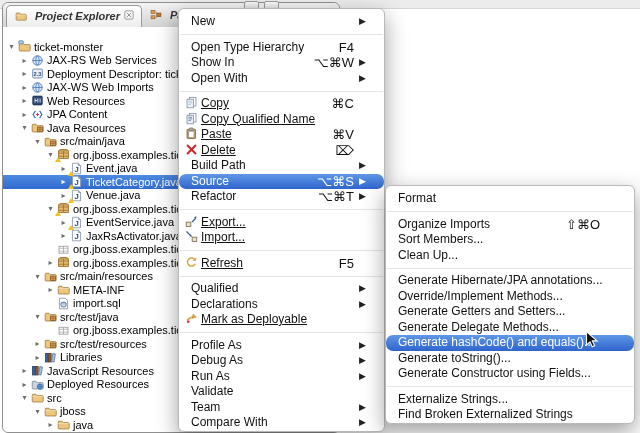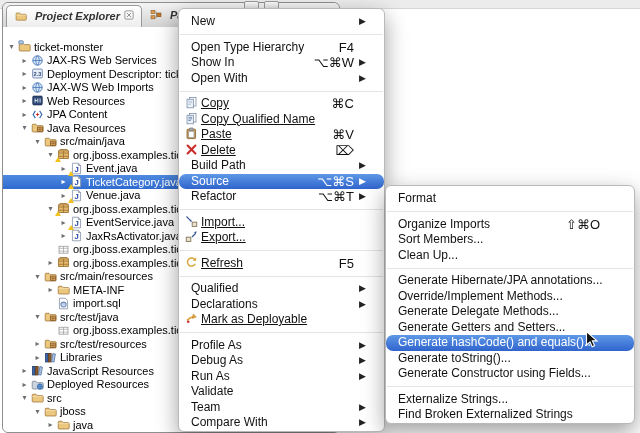--- a/index.html
+++ b/index.html
@@ -481,37 +481,37 @@
       </div>
       <div class="mitem">
         <span class="mlabel">Refactor</span>
         <span class="msc">⌥⌘T</span>
         <span class="marr">▶</span>
       </div>
       <div class="msep"></div>
       <div class="mitem has-icon">
         <span class="ic">
           <svg viewBox="0 0 16 16">
+            <rect x="1.5" y="8.8" width="5.7" height="5.2" fill="#e8e0d0" stroke="#7a6a4a"></rect>
+            <path d="M8.6 8.6l4.6-4.6" stroke="#3a5a9a" stroke-width="1.5"></path>
+            <path d="M14.4 1.6l-3.3 1.1 2.2 2.2z" fill="#3a5a9a"></path>
+          </svg>
+        </span>
+        <span class="mlabel">Export...</span>
+      </div>
+      <div class="mitem has-icon">
+        <span class="ic">
+          <svg viewBox="0 0 16 16">
             <rect x="8.8" y="8.8" width="5.7" height="5.2" fill="#e8e0d0" stroke="#7a6a4a"></rect>
             <path d="M1.8 1.8l4.5 4.5" stroke="#3a5a9a" stroke-width="1.5"></path>
             <path d="M8.5 8.5L5.2 7.4 7.4 5.2z" fill="#3a5a9a"></path>
           </svg>
         </span>
         <span class="mlabel">Import...</span>
       </div>
-      <div class="mitem has-icon">
-        <span class="ic">
-          <svg viewBox="0 0 16 16">
-            <rect x="1.5" y="8.8" width="5.7" height="5.2" fill="#e8e0d0" stroke="#7a6a4a"></rect>
-            <path d="M8.6 8.6l4.6-4.6" stroke="#3a5a9a" stroke-width="1.5"></path>
-            <path d="M14.4 1.6l-3.3 1.1 2.2 2.2z" fill="#3a5a9a"></path>
-          </svg>
-        </span>
-        <span class="mlabel">Export...</span>
-      </div>
       <div class="msep"></div>
       <div class="mitem has-icon">
         <span class="ic">
           <svg viewBox="0 0 16 16">
             <path d="M12.6 9.5A5 5 0 1 1 12.4 5" fill="none" stroke="#d8a43a" stroke-width="1.8"></path>
             <path d="M13.8 1.6v4.2H9.6z" fill="#d8a43a"></path>
           </svg>
         </span>
         <span class="mlabel">Refresh</span>
         <span class="msc">F5</span>
@@ -576,24 +576,24 @@
         <span class="mlabel">Clean Up...</span>
       </div>
       <div class="msep"></div>
       <div class="mitem">
         <span class="mlabel">Generate Hibernate/JPA annotations...</span>
       </div>
       <div class="mitem">
         <span class="mlabel">Override/Implement Methods...</span>
       </div>
       <div class="mitem">
+        <span class="mlabel">Generate Getters and Setters...</span>
+      </div>
+      <div class="mitem">
         <span class="mlabel">Generate Delegate Methods...</span>
-      </div>
-      <div class="mitem">
-        <span class="mlabel">Generate Getters and Setters...</span>
       </div>
       <div class="mitem hl">
         <span class="mlabel">Generate hashCode() and equals()...</span>
       </div>
       <div class="mitem">
         <span class="mlabel">Generate toString()...</span>
       </div>
       <div class="mitem">
         <span class="mlabel">Generate Constructor using Fields...</span>
       </div>

